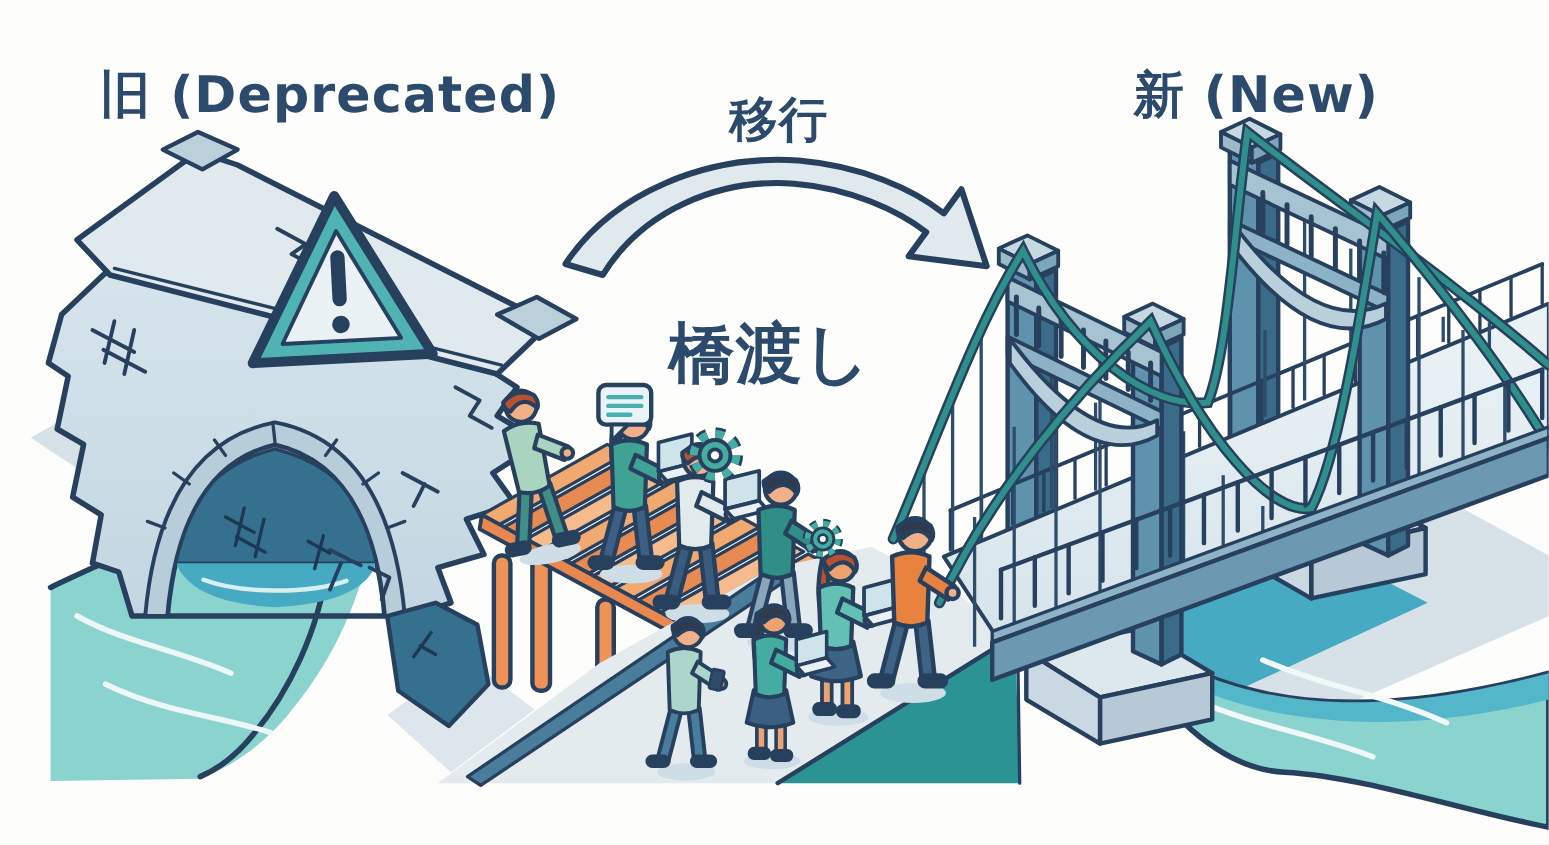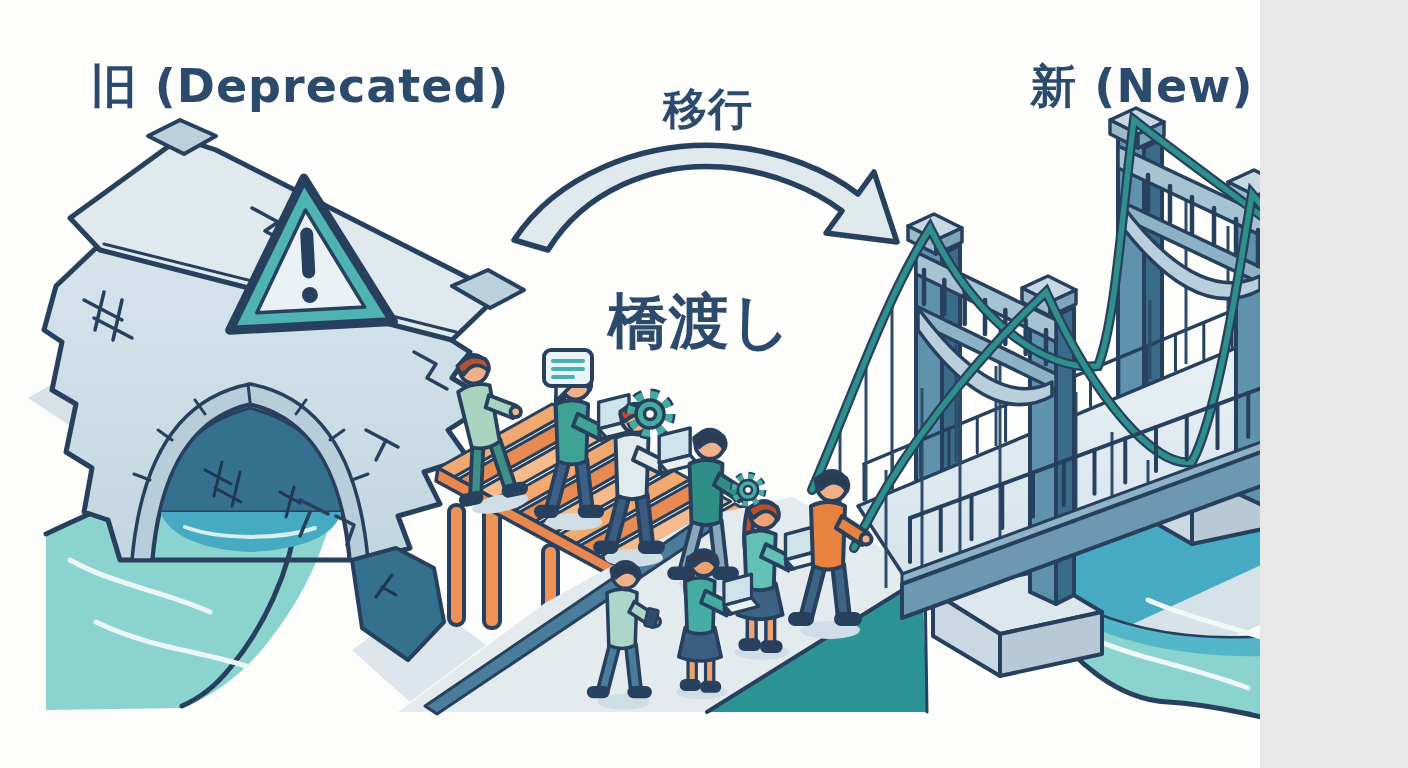--- a/index.html
+++ b/index.html
@@ -1,16 +1,16 @@
 <!DOCTYPE html>
 <html><head>
 <meta charset="utf-8">
 <style>
   html,body{margin:0;padding:0;background:#e8e8e8;}
-  .stage{position:relative;width:1260px;height:768px;background:#fdfdfb;overflow:hidden;
+  .stage{position:relative;width:1408px;height:768px;background:#fdfdfb;overflow:hidden;
          font-family:"DejaVu Sans","Liberation Sans",sans-serif;}
   svg{position:absolute;inset:0;display:block;}
   .label{font-weight:bold;fill:#2c4a6b;letter-spacing:1px;}
   .ln{stroke:#27405e;stroke-linejoin:round;stroke-linecap:round;}
 </style>
 </head>
 <body>
 
 <div class="stage">
 <svg viewBox="0 0 1408 768" width="1408" height="768">

